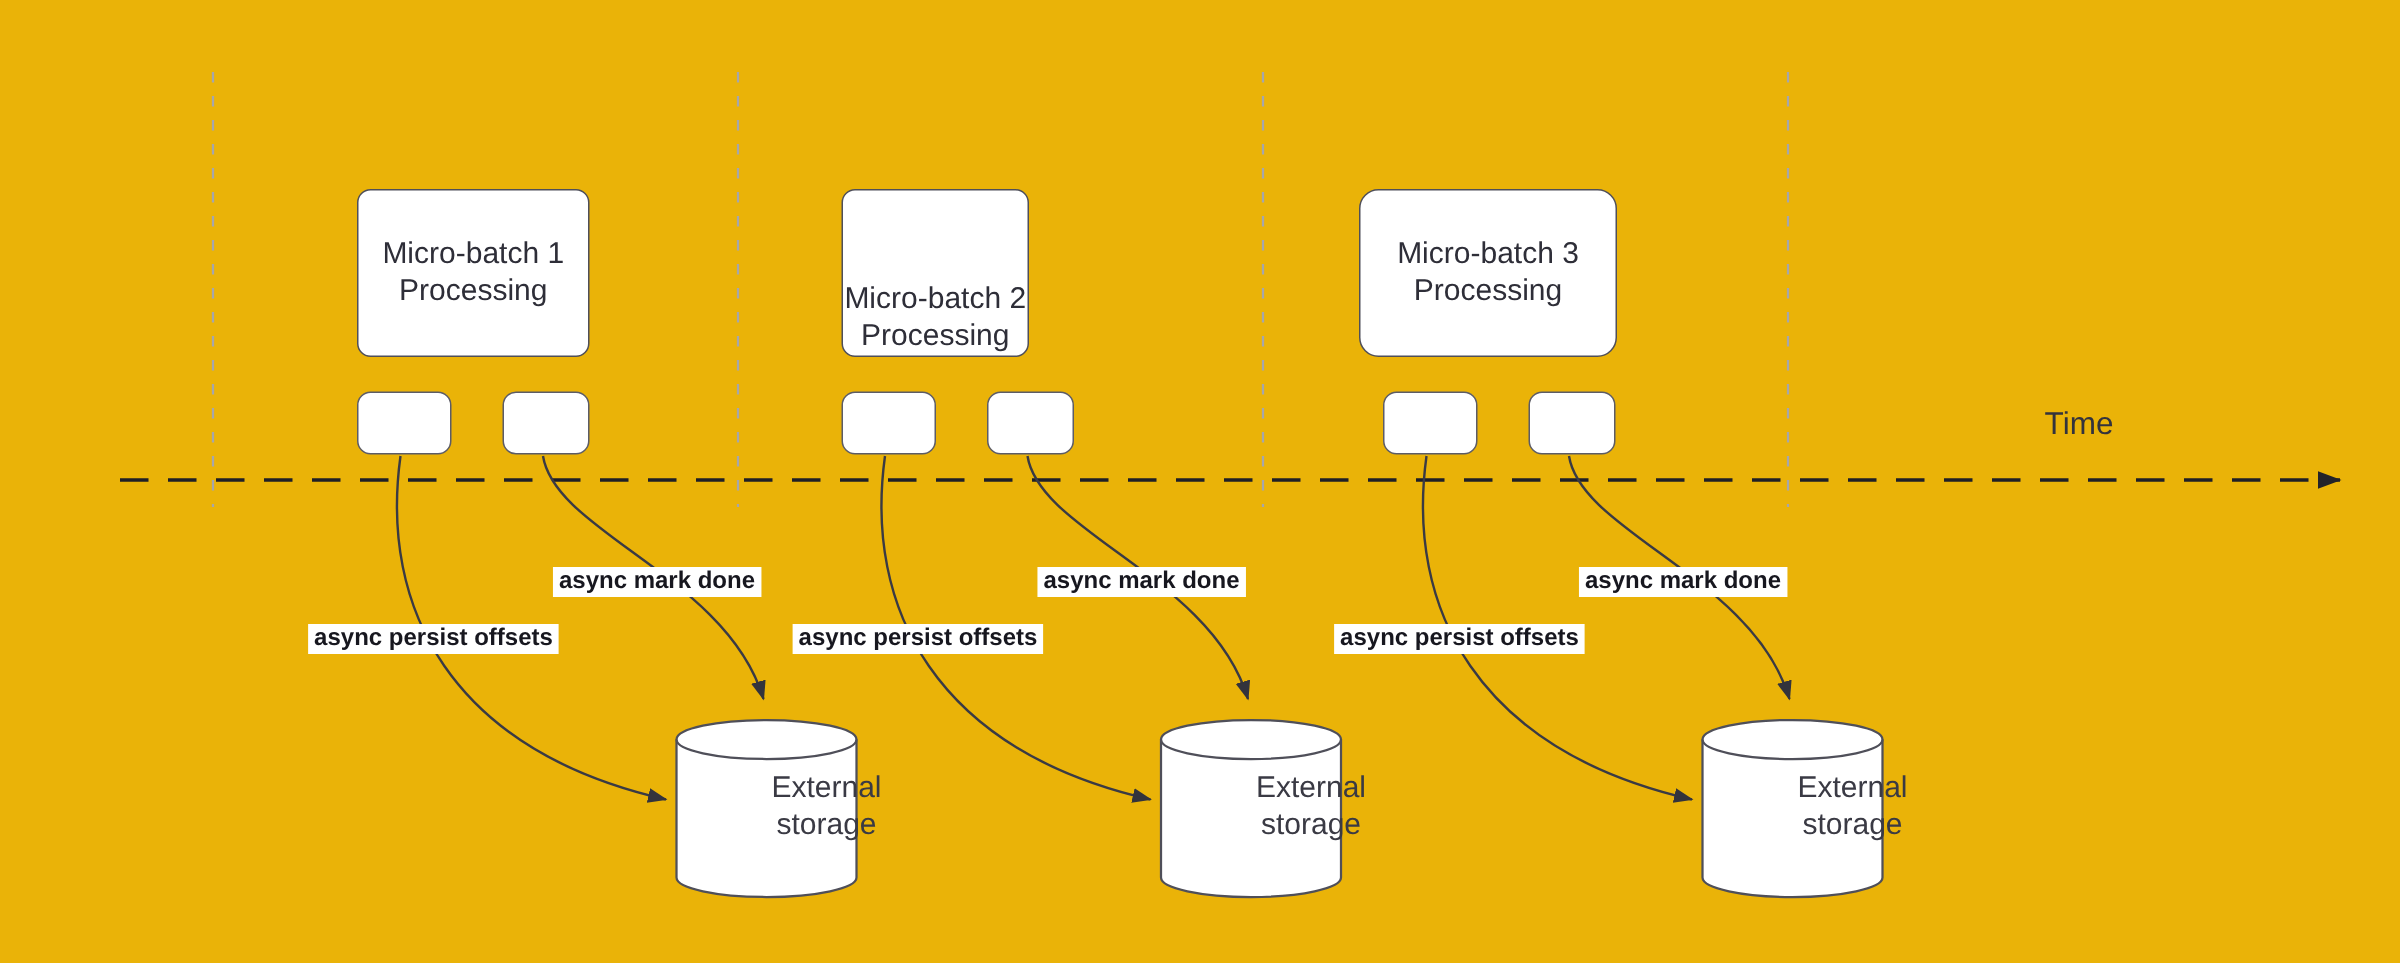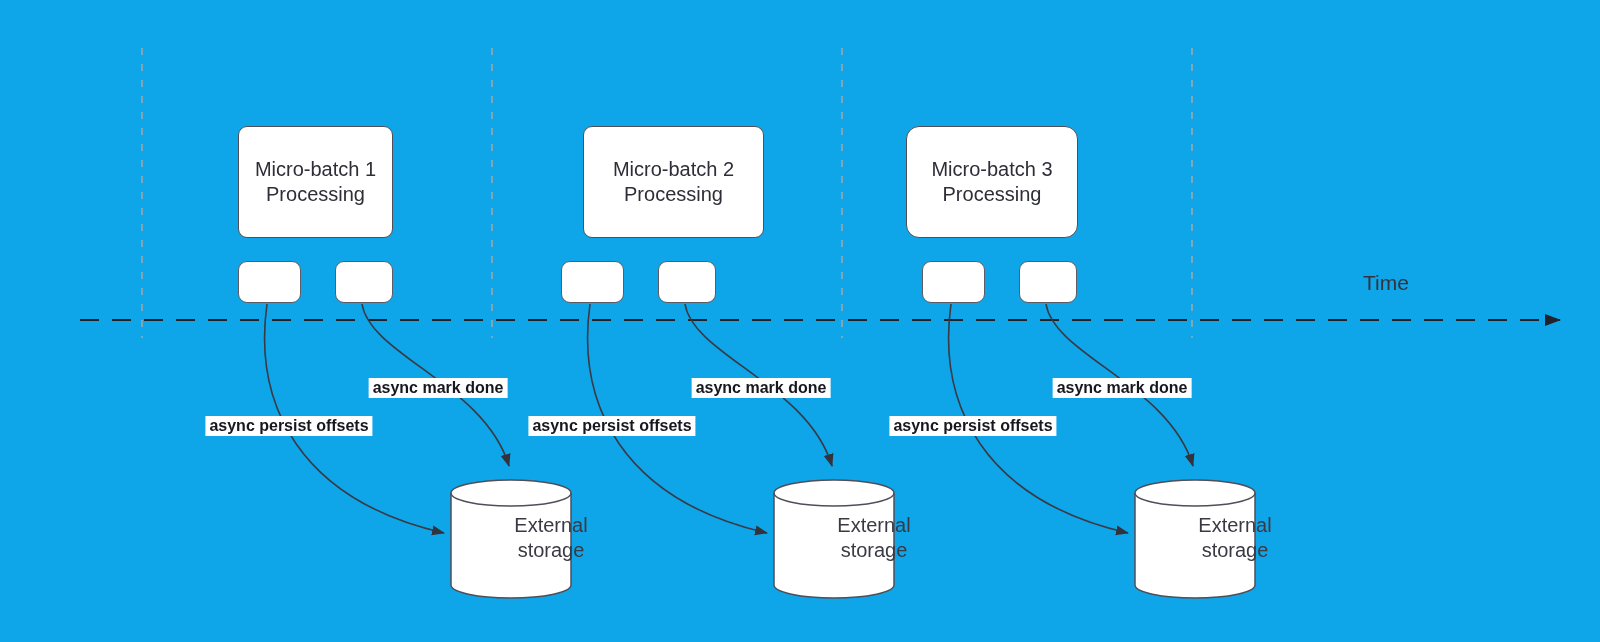--- a/index.html
+++ b/index.html
@@ -1,17 +1,17 @@
 <!DOCTYPE html>
 <html><head>
 <meta charset="utf-8">
 <style>
   html,body { margin:0; padding:0; background:#ffffff; }
   .canvas {
-    position:relative; width:1600px; height:642px; background:#0ea5e9;
+    position:relative; width:1600px; height:642px; background:#eab308;
     font-family:"Liberation Sans", sans-serif; overflow:hidden;
   }
   .lines-layer { position:absolute; left:0; top:0; width:1600px; height:642px; }
   .shape-box {
     position:absolute; box-sizing:border-box; background:#ffffff;
     border:1.5px solid #4f4f59; border-radius:9px;
   }
   .big-box { display:flex; align-items:center; justify-content:center; }
   .big-box .box-text {
     font-size:20px; line-height:25px; color:#2e2e38; text-align:center;
@@ -80,21 +80,21 @@
     <span class="box-text">Micro-batch 1
 Processing</span>
   </div>
   <div class="shape-box small-box" style="left:238px; top:261px; width:63px; height:42px;"></div>
   <div class="shape-box small-box" style="left:335px; top:261px; width:58px; height:42px;"></div>
   <div class="arrow-label" style="left:289px; top:426px;">async persist offsets</div>
   <div class="arrow-label" style="left:438px; top:388px;">async mark done</div>
   <div class="storage-label" style="left:451px; top:513px;">External
 storage</div>
 
-  <div class="shape-box big-box" style="left:583px; top:126px; width:181px; height:112px;">
+  <div class="shape-box big-box" style="left:561px; top:126px; width:125px; height:112px;align-items:flex-end;">
     <span class="box-text">Micro-batch 2
 Processing</span>
   </div>
   <div class="shape-box small-box" style="left:561px; top:261px; width:63px; height:42px;"></div>
   <div class="shape-box small-box" style="left:658px; top:261px; width:58px; height:42px;"></div>
   <div class="arrow-label" style="left:612px; top:426px;">async persist offsets</div>
   <div class="arrow-label" style="left:761px; top:388px;">async mark done</div>
   <div class="storage-label" style="left:774px; top:513px;">External
 storage</div>
 

